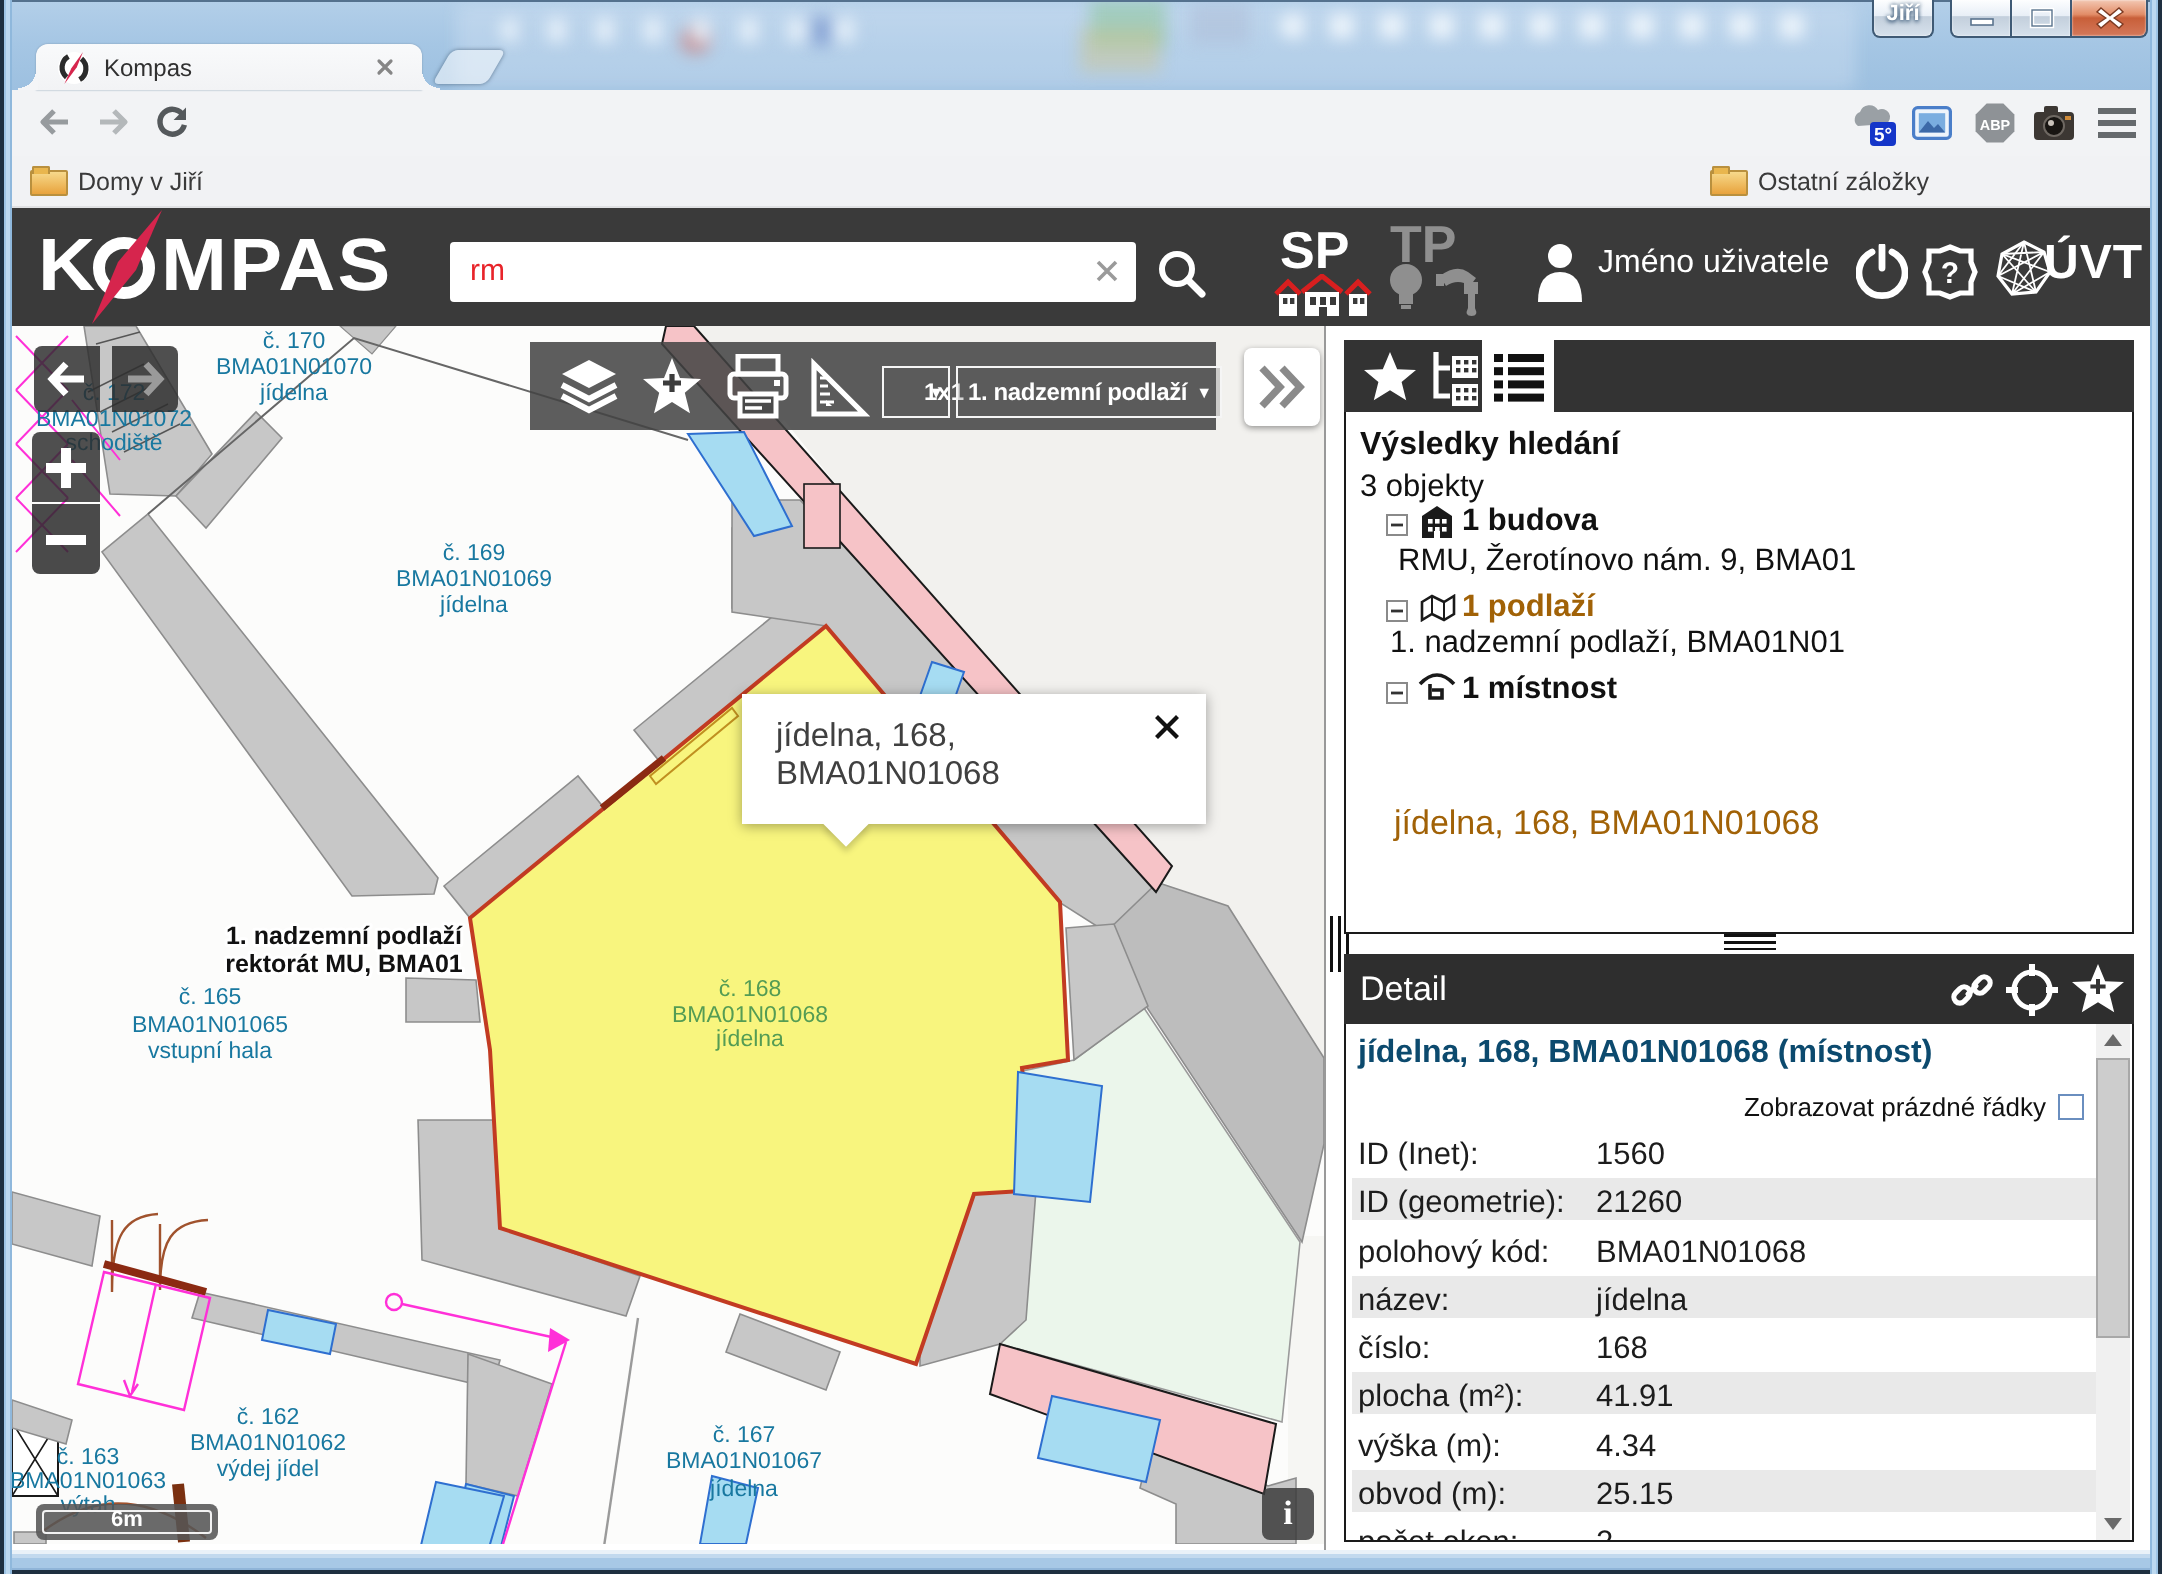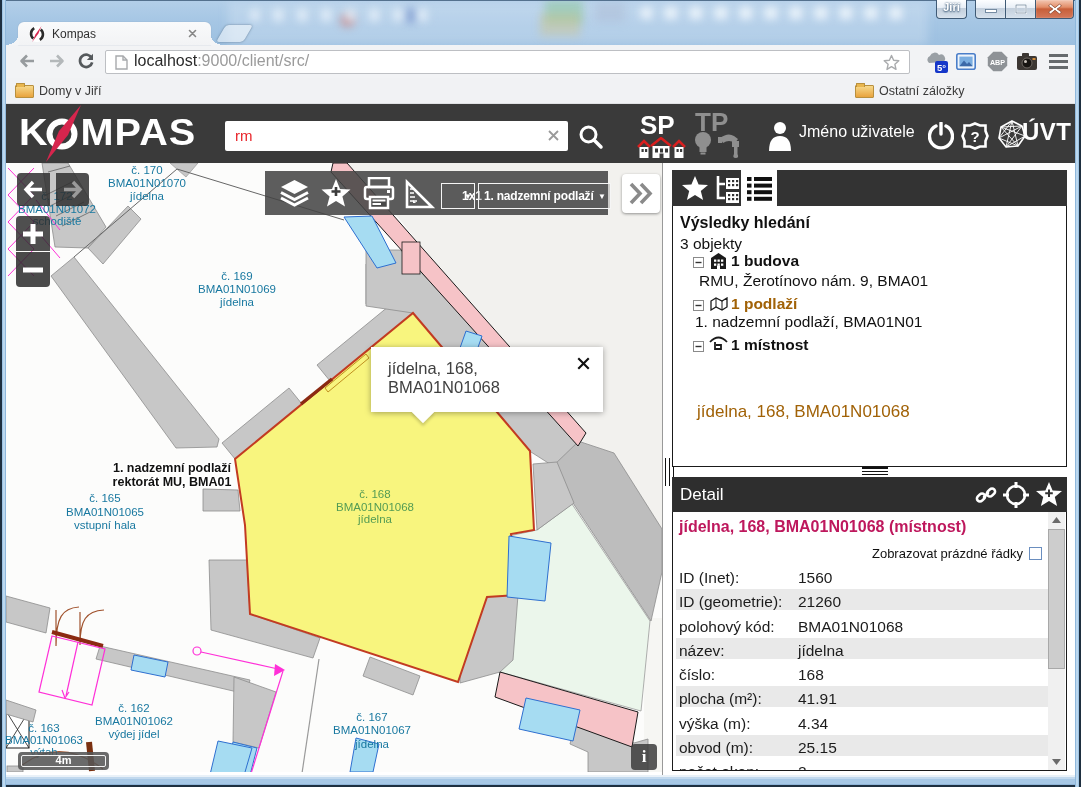--- a/index.html
+++ b/index.html
@@ -107,30 +107,20 @@
     <svg style="position:absolute;left:13px;top:9px;" width="16" height="14" viewBox="0 0 16 14">
       <path d="M8 1.5 L2.5 7 L8 12.5 M2.5 7 L15 7" stroke="#979b9e" stroke-width="2.6" fill="none" stroke-linejoin="round"></path>
     </svg>
     <svg style="position:absolute;left:43px;top:9px;" width="16" height="14" viewBox="0 0 16 14">
       <path d="M8 1.5 L13.5 7 L8 12.5 M13.5 7 L1 7" stroke="#b4b8ba" stroke-width="2.6" fill="none" stroke-linejoin="round"></path>
     </svg>
     <svg style="position:absolute;left:71px;top:7px;" width="18" height="18" viewBox="0 0 18 18">
       <path d="M14.8 6.2 A6.2 6.2 0 1 0 15.2 10.4" stroke="#55595c" stroke-width="2.7" fill="none"></path>
       <path d="M16 1.8 L16 8 L9.8 8 Z" fill="#55595c"></path>
     </svg>
-    <div id="urlbox">
-      <svg style="position:absolute;left:9px;top:4px;" width="13" height="15" viewBox="0 0 13 15">
-        <path d="M1 1 L8 1 L12 5 L12 14 L1 14 Z" fill="#fdfdfd" stroke="#a7a9ac" stroke-width="1.4"></path>
-        <path d="M8 1 L8 5 L12 5" fill="none" stroke="#a7a9ac" stroke-width="1.4"></path>
-      </svg>
-      <span style="position:absolute;left:28px;top:1px;font-size:16px;color:#2b2b2b;">localhost<span style="color:#9b9b9b;">:9000/client/src/</span></span>
-      <svg style="position:absolute;right:9px;top:3px;" width="17" height="17" viewBox="0 0 17 17">
-        <path d="M8.5 1.5 L10.6 6.3 L15.8 6.8 L11.9 10.3 L13 15.4 L8.5 12.7 L4 15.4 L5.1 10.3 L1.2 6.8 L6.4 6.3 Z" fill="none" stroke="#a9abad" stroke-width="1.4" stroke-linejoin="round"></path>
-      </svg>
-    </div>
 
     <svg style="position:absolute;left:920px;top:6px;" width="22" height="22" viewBox="0 0 22 22">
       <path d="M3 12 a4 4 0 0 1 1-7 a5 5 0 0 1 9-1 a4 4 0 0 1 4 7 Z" fill="#9aa0a5"></path>
       <rect x="9" y="10" width="13" height="12" rx="2" fill="#1536c9"></rect>
       <text x="15.5" y="19.5" font-size="9.5" font-weight="bold" fill="#fff" text-anchor="middle">5°</text>
     </svg>
     <svg style="position:absolute;left:950px;top:8px;" width="20" height="17" viewBox="0 0 20 17">
       <rect x="0.8" y="0.8" width="18.4" height="15.4" rx="2" fill="#eef4fb" stroke="#4a7ec9" stroke-width="1.6"></rect>
       <rect x="3.4" y="3.6" width="13.2" height="9.6" fill="#7aade0"></rect>
       <path d="M3.4 13.2 L8 7.5 L11 11 L13 9 L16.6 13.2 Z" fill="#3c69a8"></path>
@@ -401,21 +391,21 @@
       <div class="tail"></div>
       <div style="position:absolute;left:0;top:0;width:100%;height:100%;background:#fff;border-radius:10px;"></div>
       <div id="popuptext">jídelna, 168,<br>BMA01N01068</div>
       <svg style="position:absolute;right:12px;top:9px;" width="15" height="15" viewBox="0 0 15 15">
           <path d="M3 1.5 L7.5 6 L12 1.5 L13.5 3 L9 7.5 L13.5 12 L12 13.5 L7.5 9 L3 13.5 L1.5 12 L6 7.5 L1.5 3 Z" fill="#111"></path>
         </svg>
     </div>
 
     <div style="position:absolute;left:12px;top:589px;width:91px;height:18px;background:rgba(85,85,85,0.88);border-radius:4px;">
       <div style="position:absolute;left:3px;top:3px;right:3px;bottom:3px;border:1px solid #f2f2f2;border-radius:2px;"></div>
-      <div style="position:absolute;left:0;top:2px;width:100%;text-align:center;font-size:11px;font-weight:bold;color:#fff;">4m</div>
+      <div style="position:absolute;left:0;top:2px;width:100%;text-align:center;font-size:11px;font-weight:bold;color:#fff;">6m</div>
     </div>
 
     <div style="position:absolute;left:625px;top:581px;width:26px;height:26px;background:rgba(60,60,60,0.85);border-radius:4px;">
       <div style="position:absolute;width:100%;text-align:center;top:3px;font-family:'Liberation Serif',serif;font-weight:bold;font-size:17px;color:#fff;">i</div>
     </div>
 
     <div style="position:absolute;left:656px;top:0;width:1px;height:612px;background:#999;"></div>
     <div style="position:absolute;left:659px;top:295px;width:10px;height:28px;background:repeating-linear-gradient(90deg,#111 0 1.5px,#fff 1.5px 4px);"></div>
 
     <div id="rpanel">
@@ -517,21 +507,21 @@
           <g stroke="#fff" stroke-width="3">
               <path d="M13 0 L13 6 M13 20 L13 26 M0 13 L6 13 M20 13 L26 13"></path>
             </g>
         </svg>
         <svg style="position:absolute;left:363px;top:4px;" width="28" height="27" viewBox="0 0 28 27">
           <path d="M14 1 L17.6 9.6 L27 10 L19.8 16 L22.1 25.1 L14 20.1 L5.9 25.1 L8.2 16 L1 10 L10.4 9.6 Z" fill="#fff"></path>
           <path d="M14 8.5 L14 16 M10.2 12.2 L17.8 12.2" stroke="#333" stroke-width="2"></path>
         </svg>
       </div>
       <div id="detailbody">
-        <div style="position:absolute;left:6px;top:6px;font-size:16px;font-weight:bold;color:#be185d;">jídelna, 168, BMA01N01068 (místnost)</div>
+        <div style="position:absolute;left:6px;top:6px;font-size:16px;font-weight:bold;color:#0c4a6e;">jídelna, 168, BMA01N01068 (místnost)</div>
         <div style="position:absolute;right:43px;top:34px;font-size:13px;color:#111;">Zobrazovat prázdné řádky</div>
         <div style="position:absolute;left:356px;top:35px;width:13px;height:13px;background:#fff;border:1px solid #6a8ebf;"></div>
         <div class="drow" style="top:77px;"></div>
         <div class="drow" style="top:126px;"></div>
         <div class="drow" style="top:174px;"></div>
         <div class="drow" style="top:223px;"></div>
         <div class="dlabel" style="top:57px;">ID (Inet):</div>
           <div class="dvalue" style="top:57px;">1560</div>
         <div class="dlabel" style="top:81px;">ID (geometrie):</div>
           <div class="dvalue" style="top:81px;">21260</div>

